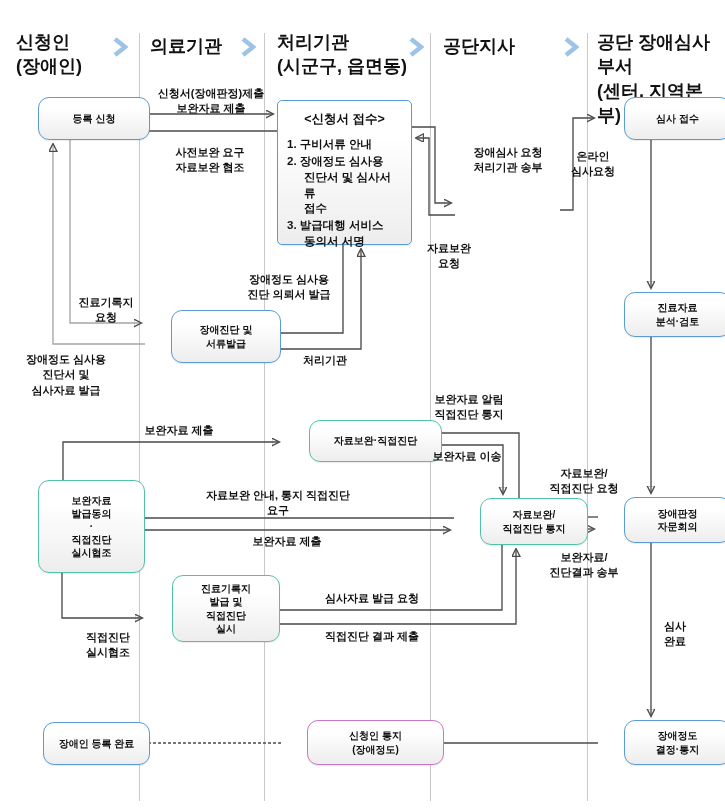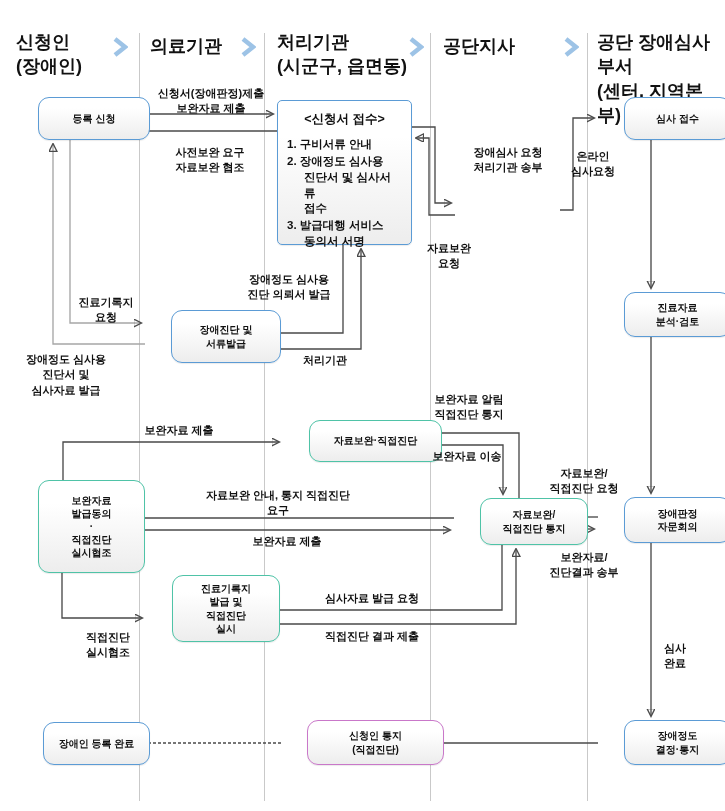--- a/index.html
+++ b/index.html
@@ -146,21 +146,21 @@
 자문회의</div>
 
   <div class="node t" style="left:146px;top:575px;width:108px;height:67px">진료기록지
 발급 및
 직접진단
 실시</div>
 
   <div class="node" style="left:17px;top:722px;width:107px;height:43px">장애인 등록 완료</div>
 
   <div class="node m" style="left:281px;top:720px;width:137px;height:45px">신청인 통지
-(직접진단)</div>
+(장애정도)</div>
 
   <div class="node" style="left:598px;top:720px;width:107px;height:45px">장애정도
 결정·통지</div>
 
   <div class="el" style="left:142px;top:86px;width:138px">신청서(장애판정)제출
 보완자료 제출</div>
   <div class="el" style="left:150px;top:145px;width:120px">사전보완 요구
 자료보완 협조</div>
   <div class="el" style="left:78px;top:295px;width:56px">진료기록지
 요청</div>
@@ -183,16 +183,16 @@
   <div class="el" style="left:202px;top:488px;width:152px">자료보완 안내, 통지 직접진단 요구</div>
   <div class="el" style="left:247px;top:534px;width:80px">보완자료 제출</div>
   <div class="el" style="left:80px;top:630px;width:56px">직접진단
 실시협조</div>
   <div class="el" style="left:320px;top:591px;width:104px">심사자료 발급 요청</div>
   <div class="el" style="left:320px;top:629px;width:104px">직접진단 결과 제출</div>
   <div class="el" style="left:541px;top:466px;width:86px">자료보완/
 직접진단 요청</div>
   <div class="el" style="left:541px;top:550px;width:86px">보완자료/
 진단결과 송부</div>
-  <div class="el" style="left:654px;top:641px;width:42px">심사
+  <div class="el" style="left:654px;top:619px;width:42px">심사
 완료</div>
 
 </div>
 
 </body></html>

